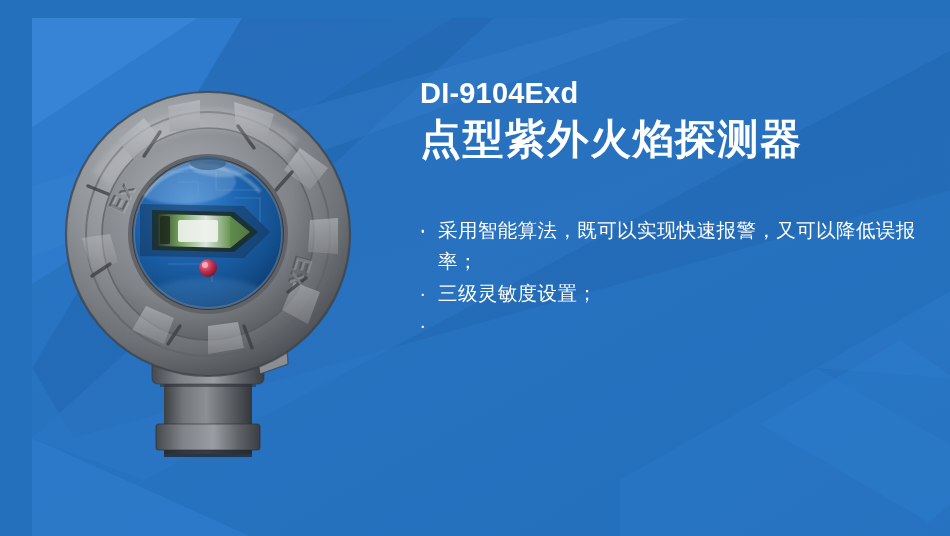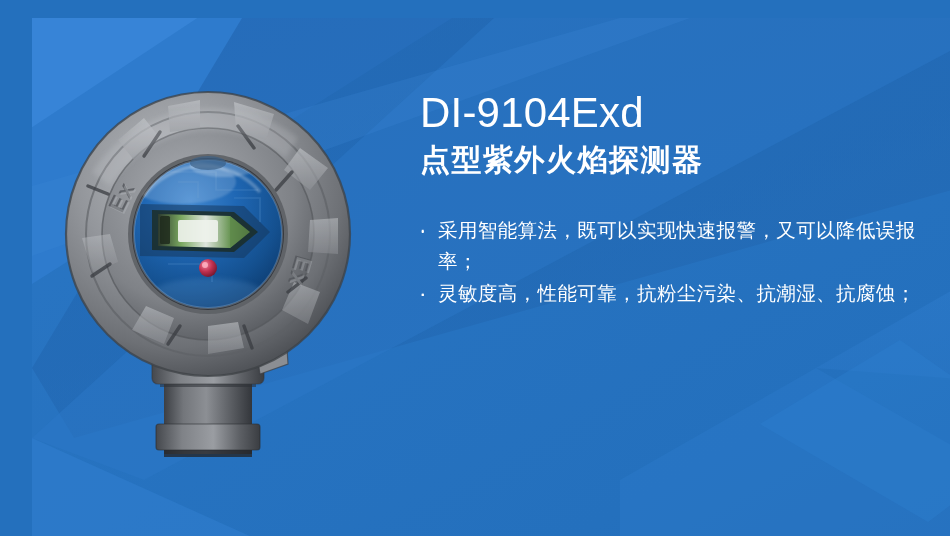--- a/index.html
+++ b/index.html
@@ -50,30 +50,30 @@
     height: 536px;
   }
   .title-block {
     position: absolute;
     left: 8px;
     top: 76px;
     width: 520px;
   }
   .model {
     color: #ffffff;
-    font-size: 42px;
-    font-weight: 400;
+    font-size: 29px;
+    font-weight: 700;
     letter-spacing: 0.2px;
     line-height: 1.18;
-    margin: 12px 0 4px 0;
+    margin: 0 0 4px 0;
     white-space: nowrap;
   }
   .product-name {
     color: #ffffff;
-    font-size: 30px;
+    font-size: 41px;
     font-weight: 700;
     letter-spacing: 1.5px;
     line-height: 1.22;
     margin: 0;
     white-space: nowrap;
   }
 
   .features {
     position: absolute;
     left: 0;
@@ -337,21 +337,21 @@
     <ul class="features">
       <li class="feature-item">
         <span class="feature-bullet">·</span>
       </li>
       <li class="feature-item">
         <span class="feature-bullet">·</span>
         <span>采用智能算法，既可以实现快速报警，又可以降低误报率；</span>
       </li>
       <li class="feature-item">
         <span class="feature-bullet">·</span>
+        <span>三级灵敏度设置；</span>
       </li>
       <li class="feature-item">
         <span class="feature-bullet">·</span>
-        <span>灵敏度高，性能可靠，抗粉尘污染、抗潮湿、抗腐蚀；</span>
       </li>
     </ul>
 
   </div>
 </div>
 
 </body></html>

